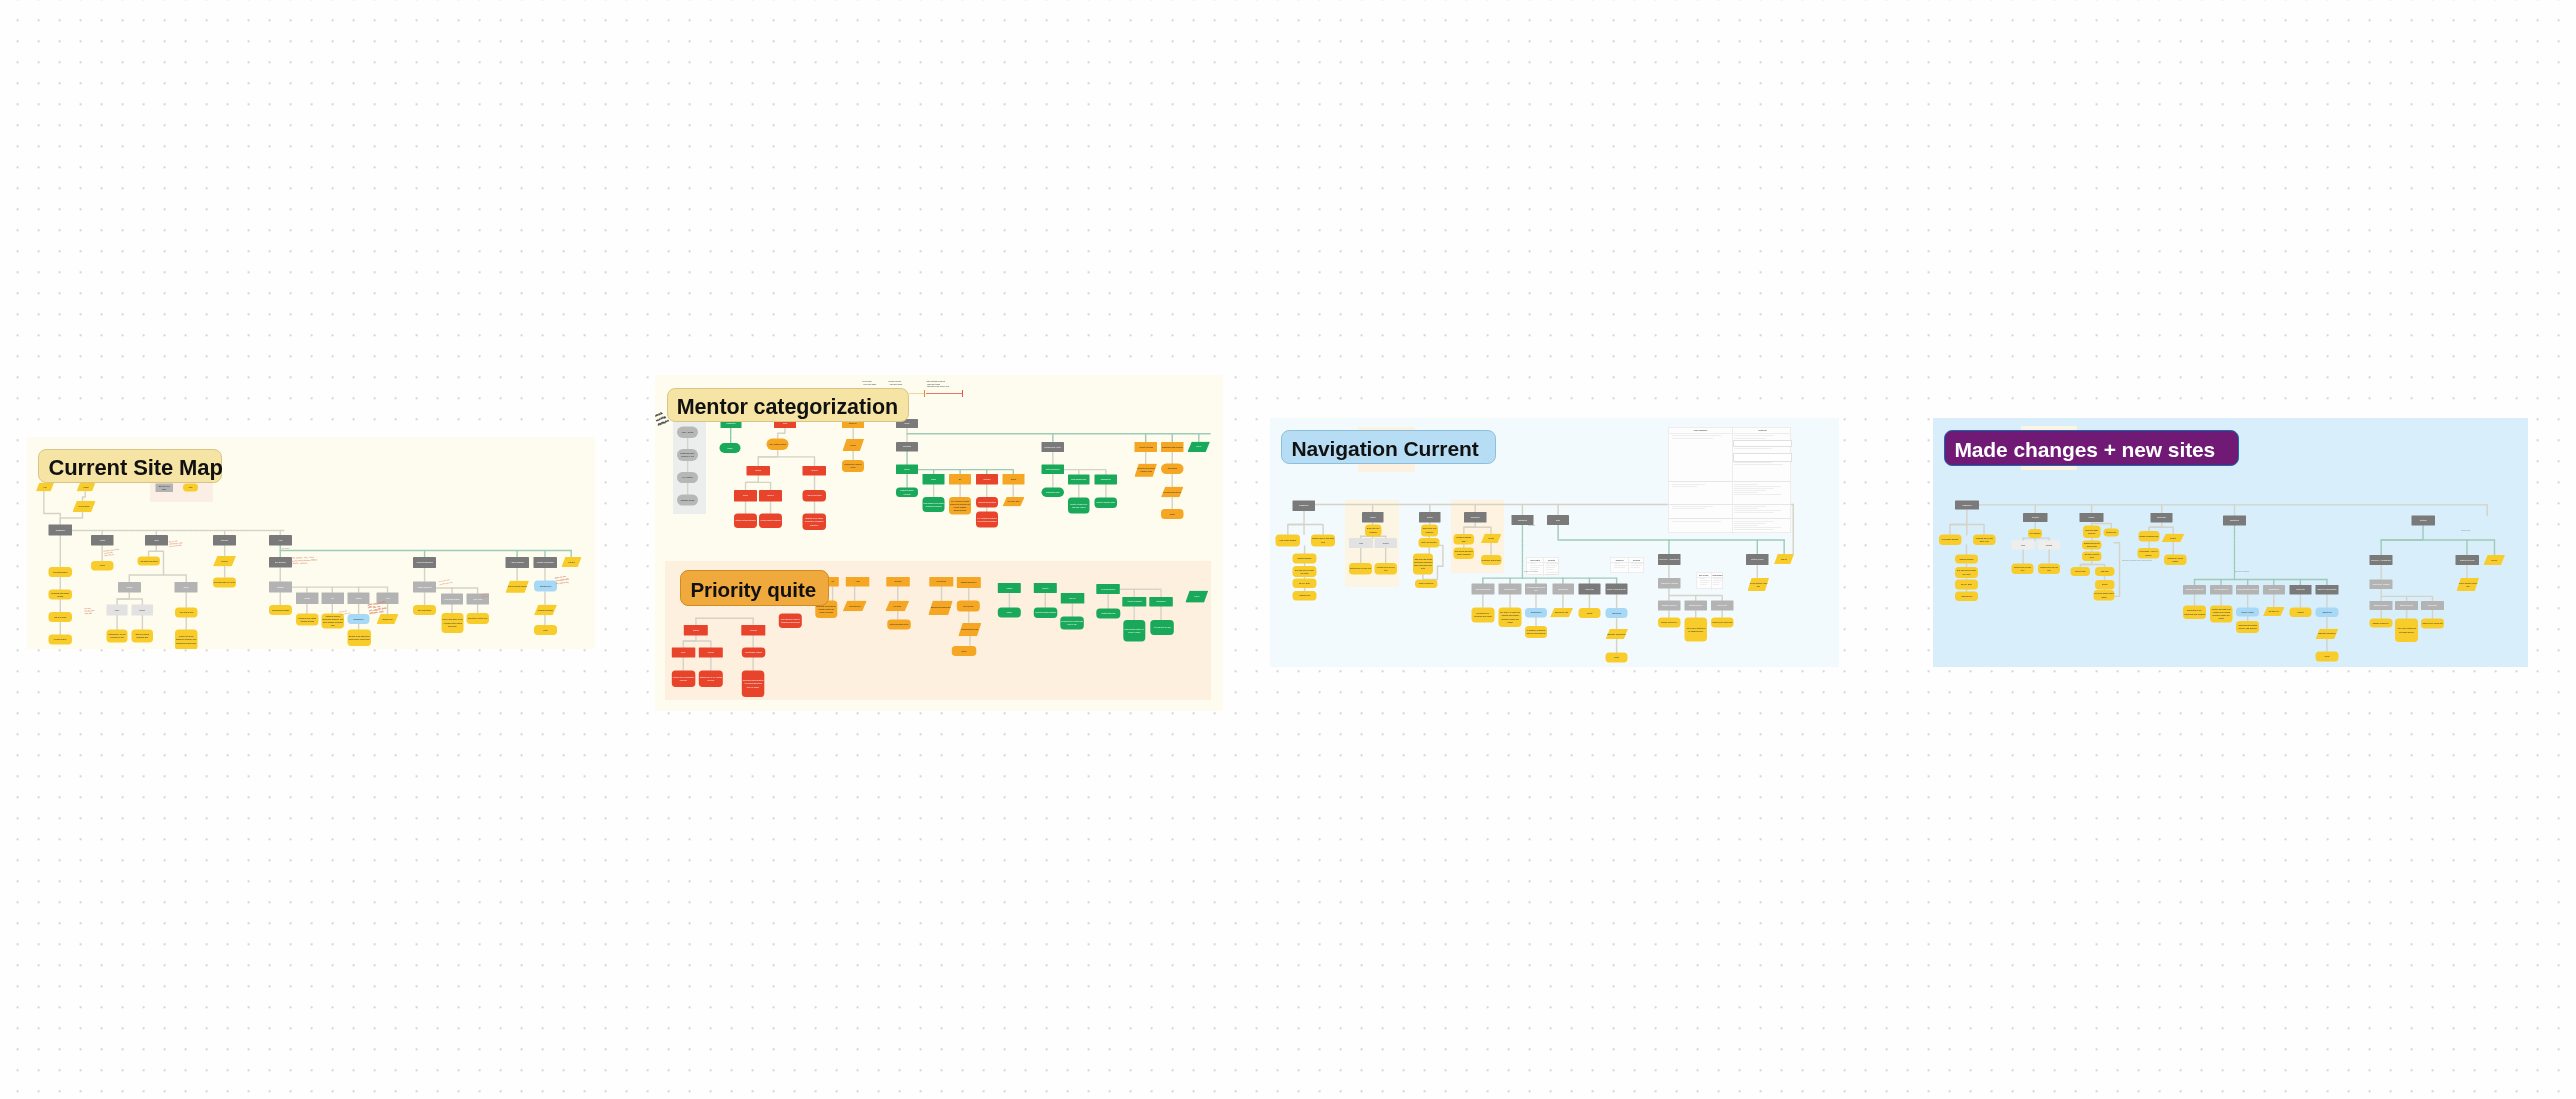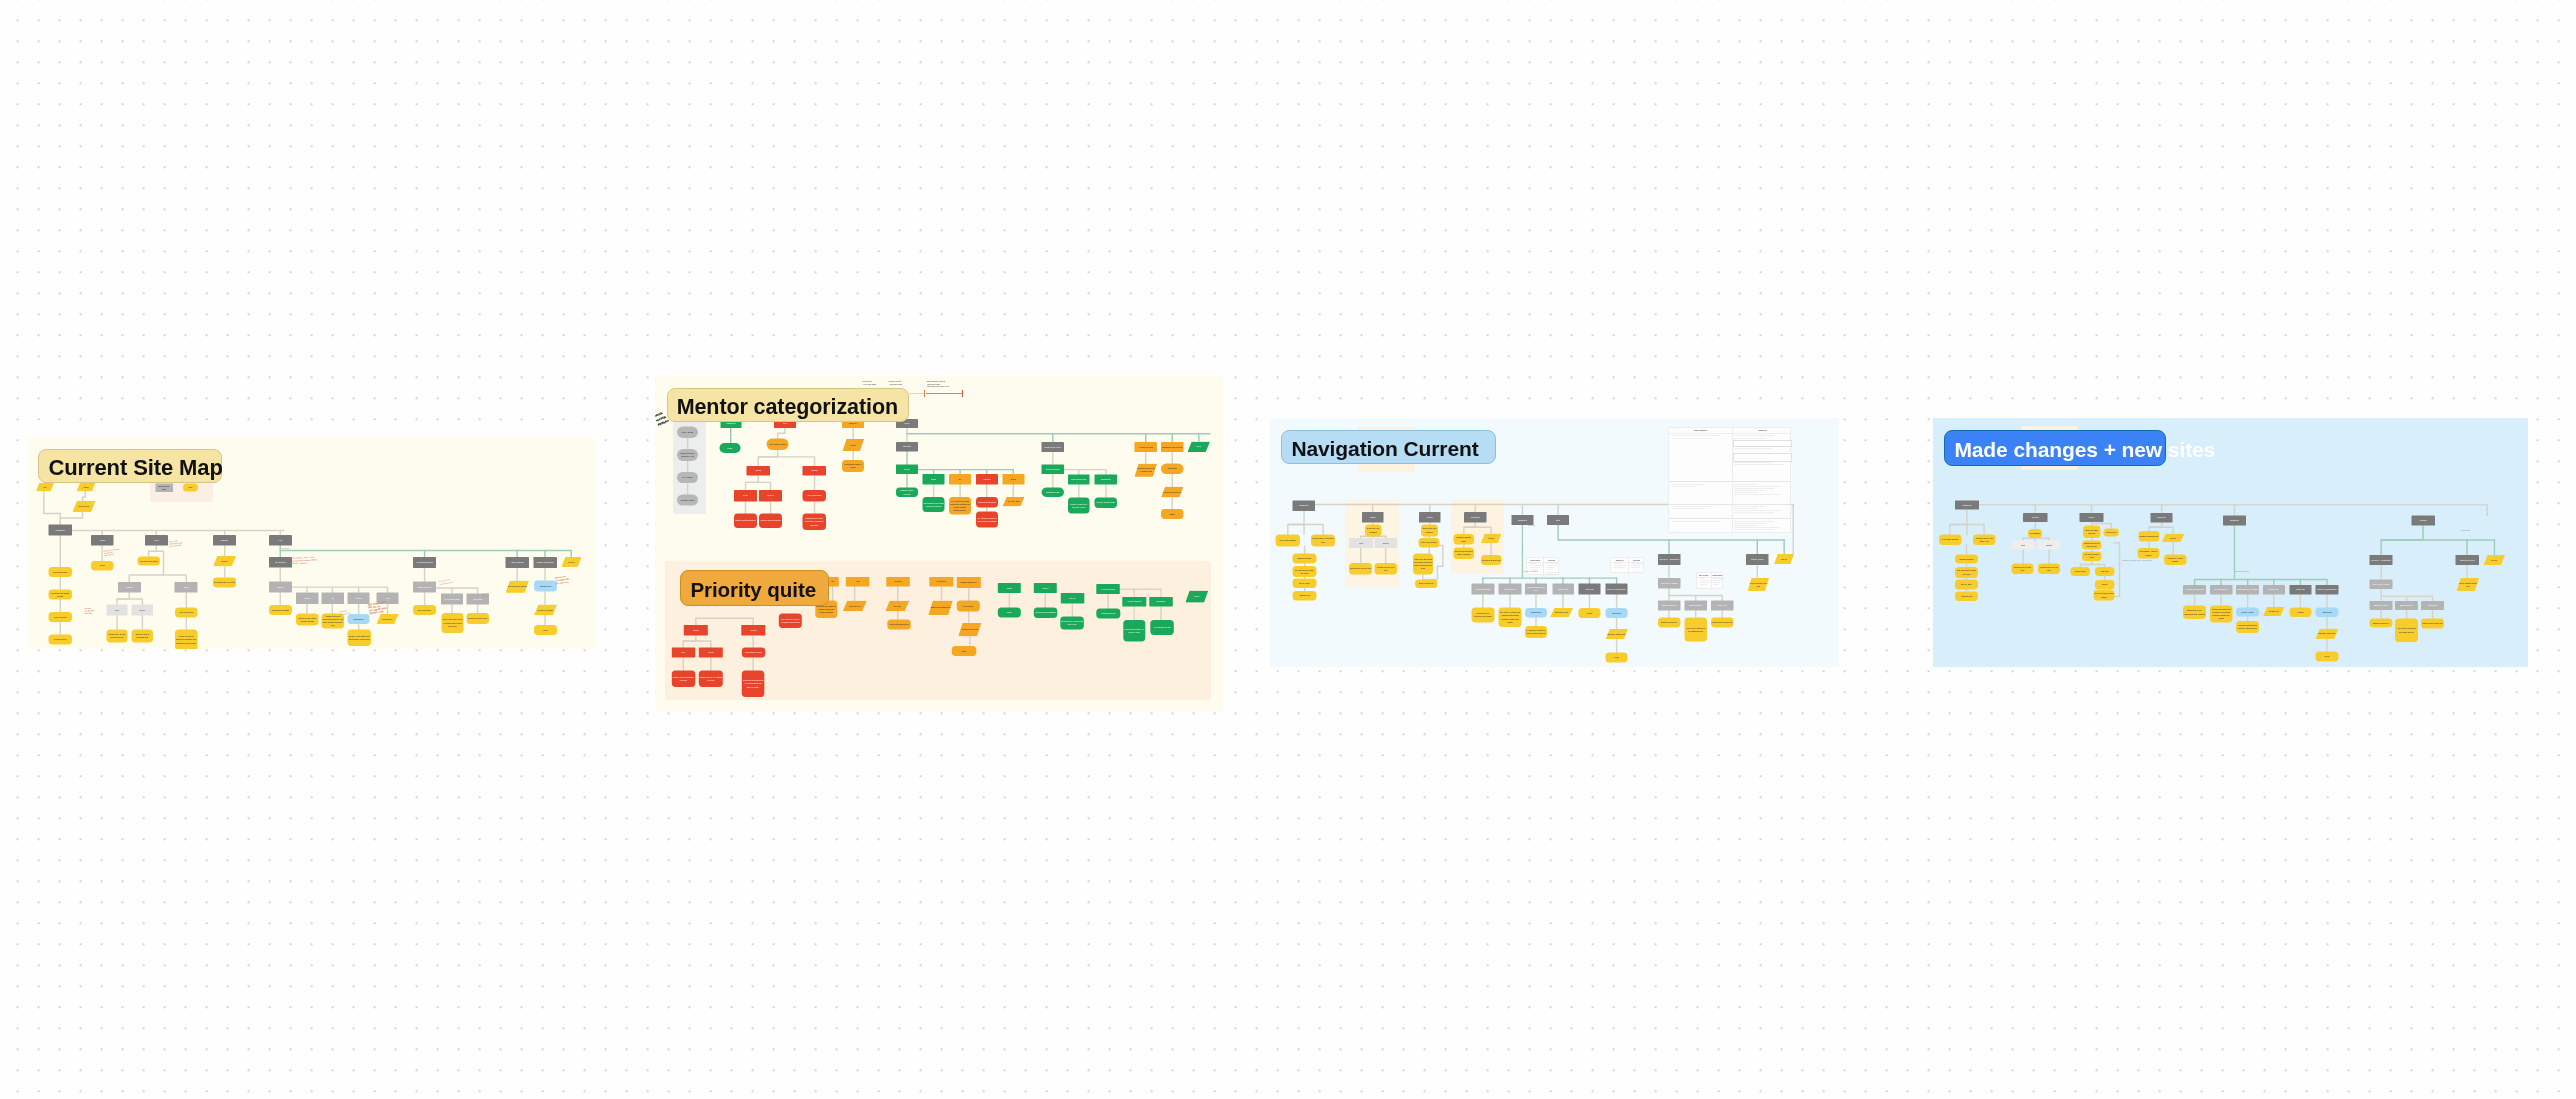--- a/index.html
+++ b/index.html
@@ -694,16 +694,16 @@
         <div class="node k-round" style="left: 924px; top: 401px; width: 46px; height: 47px; background: rgb(248, 205, 43); color: rgb(43, 43, 43); font-size: 3.7px;">Active policy Starting Fill for phases Deeper</div>
         <div class="node k-round" style="left: 976px; top: 401px; width: 46px; height: 20px; background: rgb(248, 205, 43); color: rgb(43, 43, 43); font-size: 3.7px;">Cannot delete option with</div>
         <div class="node k-rect" style="left: 957px; top: 195px; width: 47px; height: 20px; background: rgb(122, 122, 122); color: rgb(255, 255, 255); font-size: 3.7px;">Settings</div>
         <div class="node k-rect" style="left: 1045px; top: 274px; width: 47px; height: 20px; background: rgb(122, 122, 122); color: rgb(255, 255, 255); font-size: 3.7px;">Starting for Forum</div>
         <div class="node k-para" style="left: 1101px; top: 274px; width: 43px; height: 20px; background: rgb(248, 205, 43); color: rgb(43, 43, 43); font-size: 3.7px; clip-path: polygon(19% 0px, 100% 0px, 81% 100%, 0px 100%);">Log out</div>
         <div class="node k-para" style="left: 1047px; top: 320px; width: 45px; height: 26px; background: rgb(248, 205, 43); color: rgb(43, 43, 43); font-size: 3.7px; clip-path: polygon(19% 0px, 100% 0px, 81% 100%, 0px 100%);">Account Contract exports add</div>
       </div>
       <div class="mini-label" style="left: 302px; top: 152px; font-size: 1.8px; z-index: 7; max-width: 31px; white-space: normal; line-height: 1.4;">Plus for redefines</div>
       <div class="mini-label" style="left: 189px; top: 141px; font-size: 1.8px; z-index: 7; max-width: 31px; white-space: normal; line-height: 1.4;">Lets Go to another site Helping to get</div>
       <div class="mini-label" style="left: 528px; top: 111px; font-size: 1.8px; z-index: 7; max-width: 31px; white-space: normal; line-height: 1.4;">Perform list</div>
-      <div class="tag" style="left: 11.4px; top: 11.7px; width: 222px; height: 36px; background: #3b82f6; color: rgb(255, 255, 255); font-size: 21px; border: 1.1px solid rgb(13, 109, 173); text-align: center;">Made changes + new sites</div>
+      <div class="tag" style="left: 11.4px; top: 11.7px; width: 295px; height: 36px; background: #701a75; color: rgb(255, 255, 255); font-size: 21px; border: 1.1px solid rgb(13, 109, 173); text-align: center;">Made changes + new sites</div>
     </div>
   </div>
 
 
 </body></html>

